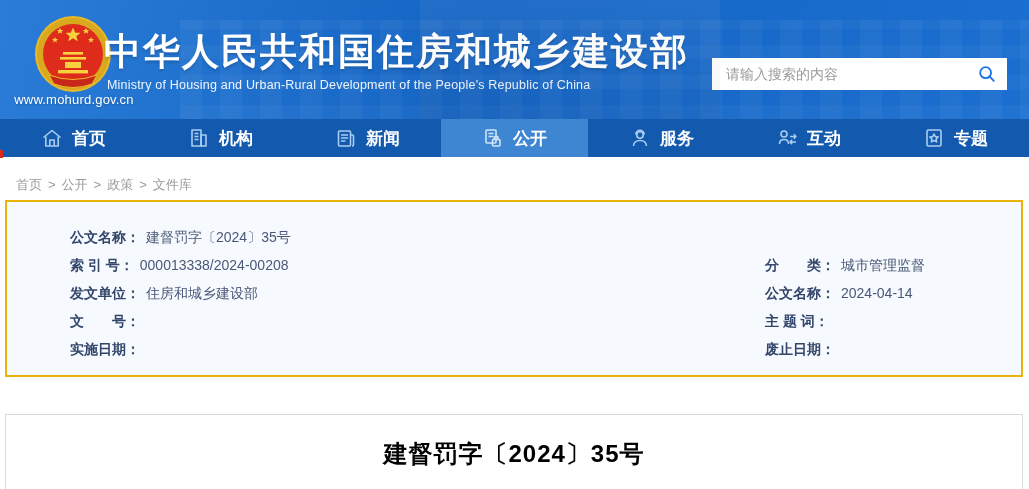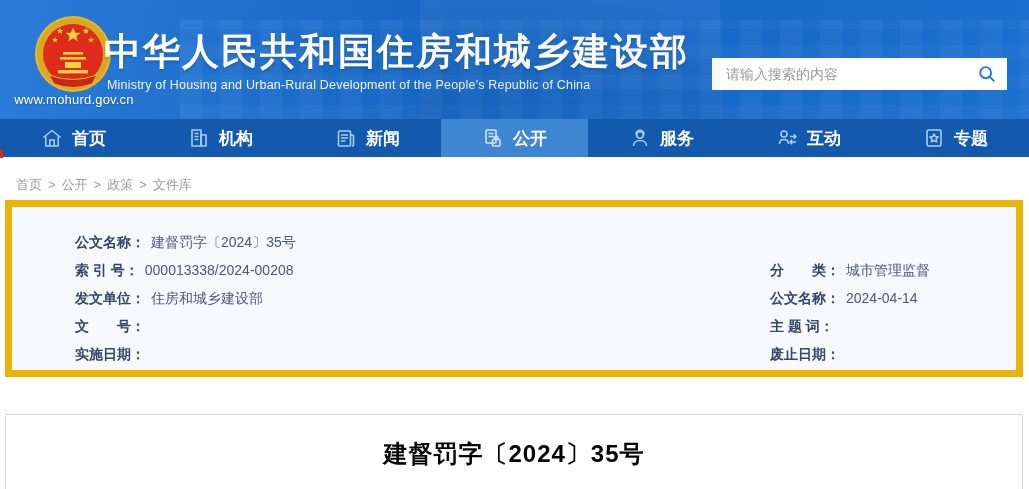--- a/index.html
+++ b/index.html
@@ -70,21 +70,21 @@
   
   .breadcrumb {
     padding:19px 0 0 16px; font-size:13px; color:#9a9a9a; height:37px;
   }
   .breadcrumb .crumb { color:#9a9a9a; cursor:pointer; }
   .breadcrumb .sep { margin:0 6px; color:#9a9a9a; }
 
   
   .meta-card {
     margin:6px 5px 0 5px; width:1018px; height:177px;
-    background:#f6f9fd; border:7px solid #eab308;
+    background:#f6f9fd; border:2px solid #eab308;
     padding:21px 0 0 63px;
   }
   .meta-row { display:flex; height:28px; line-height:28px; font-size:14px; }
   .meta-cell { display:flex; }
   .meta-cell.left { flex:0 0 661px; }
   .meta-cell.right { flex:1;margin-left:34px; }
   .meta-label { color:#33466b; font-weight:bold; white-space:pre; }
   .meta-value { color:#4a5878; margin-left:6px; white-space:pre; }
 
   

